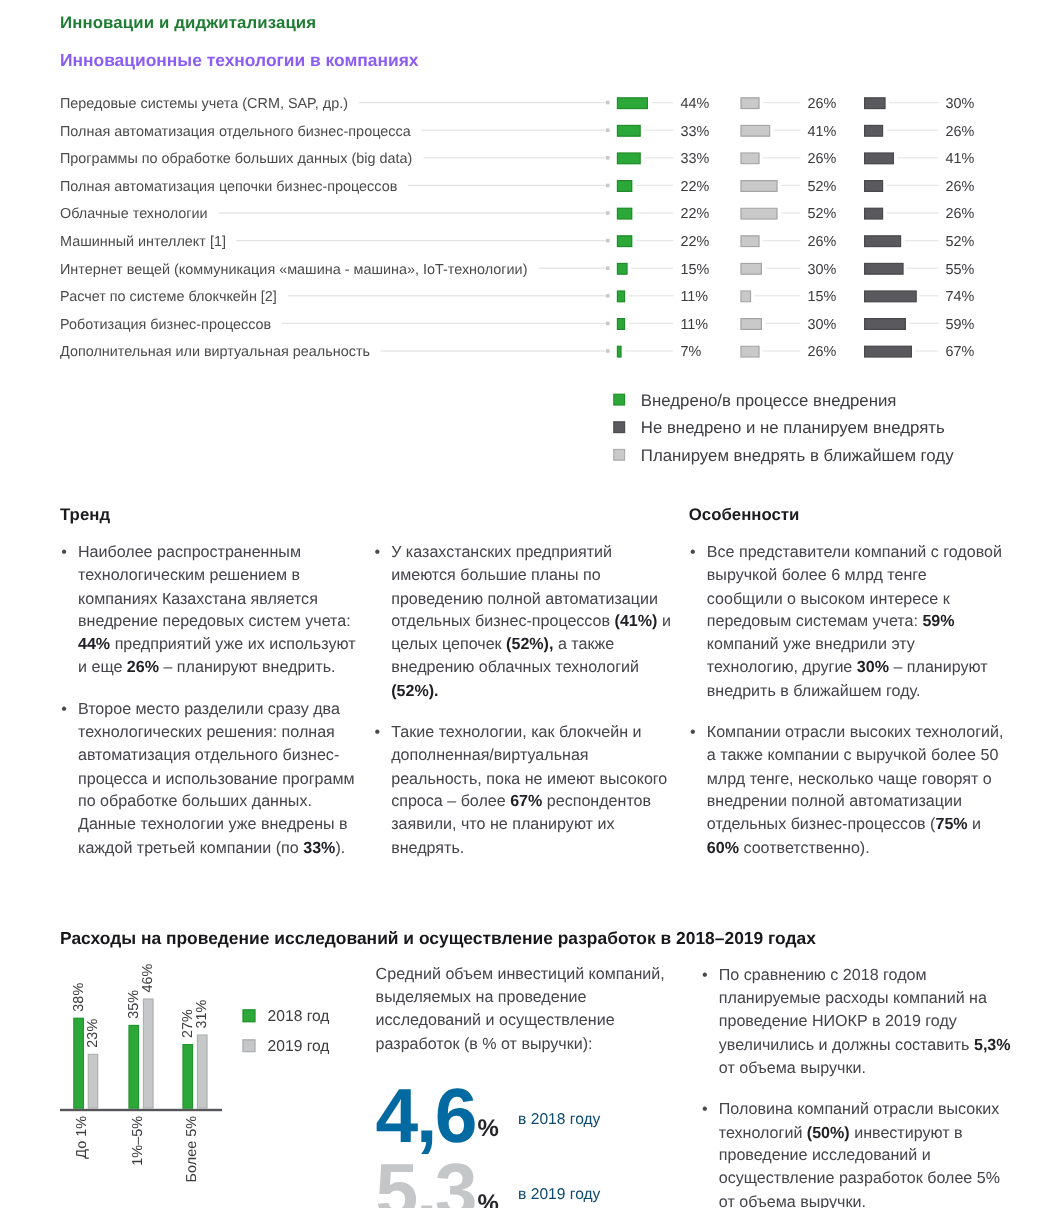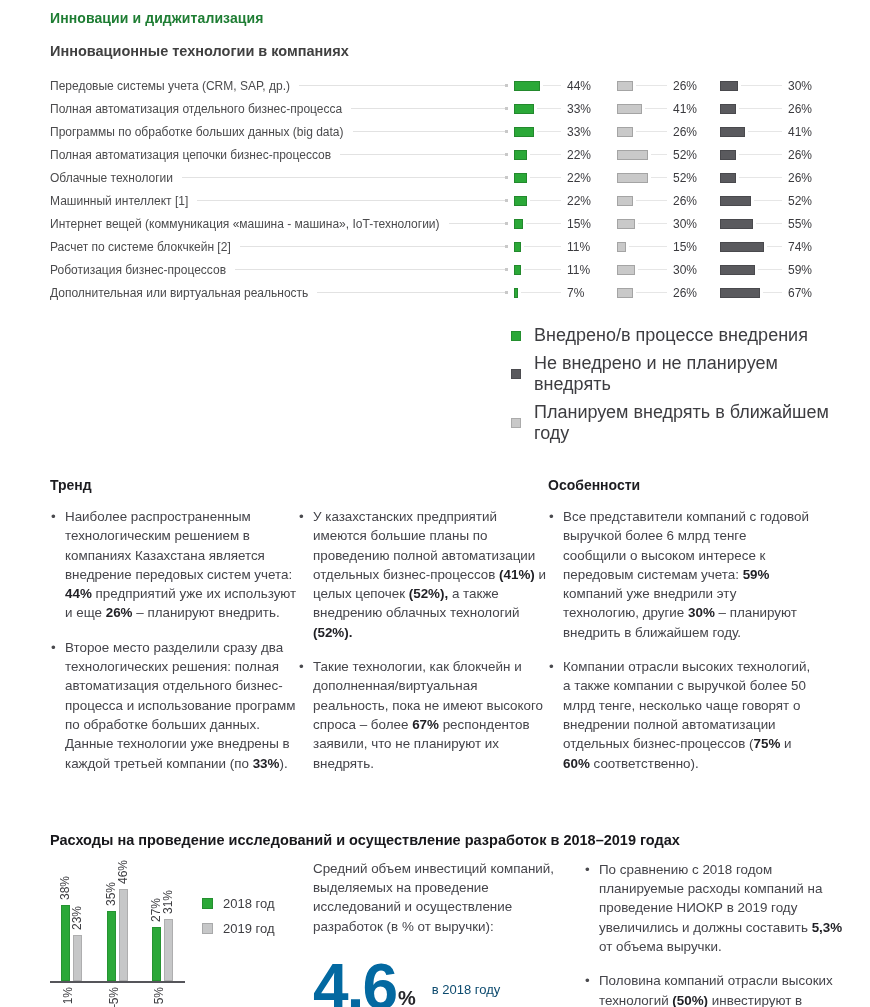--- a/index.html
+++ b/index.html
@@ -5,43 +5,43 @@
   * { box-sizing: border-box; }
   html, body { margin: 0; padding: 0; background: #ffffff; }
   body {
     width: 870px;
     font-family: "Liberation Sans", sans-serif;
     color: #44444a;
   }
   .page { padding: 10px 32px 24px 50px; }
 
   .kicker { color: #1E7D33; font-weight: bold; font-size: 14px; letter-spacing: .1px; }
-  .chart-title { font-weight: bold; font-size: 14.5px; color: #404040; margin-top: 17px; }
+  .chart-title { font-weight: bold; font-size: 14.5px; color: #8b5cf6; margin-top: 17px; }
 
   
   .tech-rows { margin-top: 15px; }
   .tech-row { display: flex; align-items: center; height: 23px; }
   .tech-row-label { font-size: 12px; color: #4b4b4d; white-space: nowrap; }
   .tech-leader { flex: 1; height: 0; border-top: 1px solid #e2e2e2; margin: 0 7px 0 9px; position: relative; }
   .tech-leader::after { content: ""; position: absolute; right: -1px; top: -2px; width: 3px; height: 3px; background: #c9c9c9; }
   .cell { display: flex; align-items: center; }
   .barzone { display: flex; align-items: center; }
   .bz0 { width: 53px; } .bz1 { width: 56px; } .bz2 { width: 68px; }
   .bar { height: 10px; box-shadow: inset 0 0 0 1px rgba(0,0,0,0.18); flex: 0 0 auto; }
   .bar-leader { flex: 1; border-top: 1px solid #e6e6e6; margin: 0 6px 0 3px; }
   .val { font-size: 12px; color: #3a3a3e; }
   .v0 { width: 50px; } .v1 { width: 47px; } .v2 { width: 50px; }
 
   .legend { margin: 21px 0 0 461px; }
   .legend-item { display: flex; align-items: center; margin-bottom: 7px; }
   .legend-swatch { width: 10px; height: 10px; margin-right: 13px; box-shadow: inset 0 0 0 1px rgba(0,0,0,0.15); flex: 0 0 auto; }
-  .legend-label { font-size: 18px; color: #3d3d41; }
+  .legend-label { font-size: 14px; color: #3d3d41; }
 
   
-  .cols { display: grid; grid-template-columns: 248px 250px 264px; margin-top: 33px; }
+  .cols { display: grid; grid-template-columns: 248px 250px 264px; column-gap: 13px; margin-top: 33px; }
   .col-heading { font-size: 14px; font-weight: bold; color: #1c1c20; height: 22px; }
   ul.bullets { list-style: none; margin: 8px 0 0; padding: 0; font-size: 13.4px; line-height: 1.44; color: #44444a; }
   ul.bullets li { position: relative; padding-left: 15px; margin-bottom: 15px; }
   ul.bullets li::before { content: "\2022"; position: absolute; left: 1px; top: 0; color: #4a4a4e; }
   b { color: #1f1f24; }
 
   
   .section2-title { font-weight: bold; font-size: 14.5px; color: #18181c; margin-top: 44px; }
   .s2 { display: grid; grid-template-columns: 250px 258px 264px; column-gap: 13px; margin-top: 6px; }
   .s2 ul.bullets { margin-top: 6px; }

